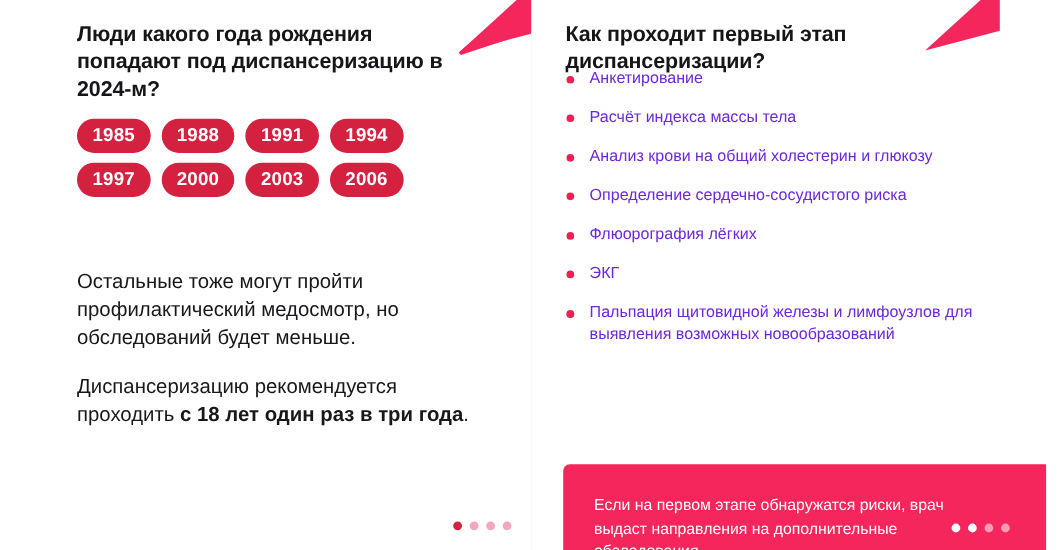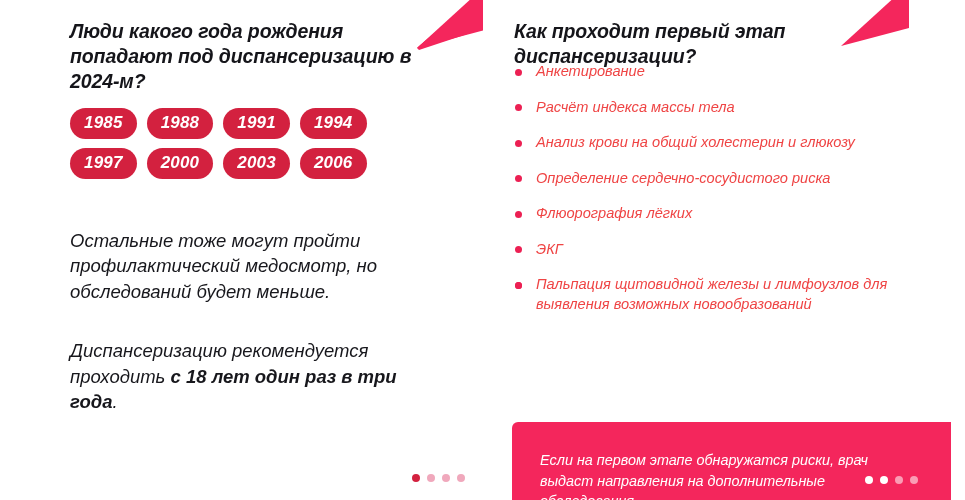--- a/index.html
+++ b/index.html
@@ -15,21 +15,20 @@
     font-family: "Liberation Sans", "DejaVu Sans", sans-serif;
     -webkit-font-smoothing: antialiased;
   }
 
   .deck {
     position: relative;
     width: 825px;
     height: 500px;
     display: flex;
     background: #e9e9ec;
-    font-style: italic;
   }
 
   
   .slide {
     position: relative;
     background: #ffffff;
     height: 500px;
     overflow: hidden;
     flex: 0 0 auto;
   }
@@ -97,40 +96,40 @@
   
   .para {
     position: absolute;
     left: 70px;
     width: 370px;
     color: #17171c;
     font-size: 18.5px;
     line-height: 25.5px;
     font-weight: 400;
   }
-  .para--one   { top: 209px; }
+  .para--one   { top: 224px; }
   .para--two   { top: 299px; margin-top: 39px; }
   .para--three { top: 390px; font-weight: 700; }
   .para b { font-weight: 700; }
 
   
   .bullets {
     position: absolute;
     left: 32px;
     top: 62px;
     width: 420px;
     margin: 0;
     padding: 0;
     list-style: none;
   }
   .bullet {
     position: relative;
     padding-left: 21px;
     margin-bottom: 16px;
-    color: #ef4444;
+    color: #6d28d9;
     font-size: 14.6px;
     line-height: 19.5px;
     font-weight: 400;
   }
   .bullet:last-child { margin-bottom: 0; }
   .bullet-dot {
     position: absolute;
     left: 0;
     top: 6.5px;
     width: 7px;

